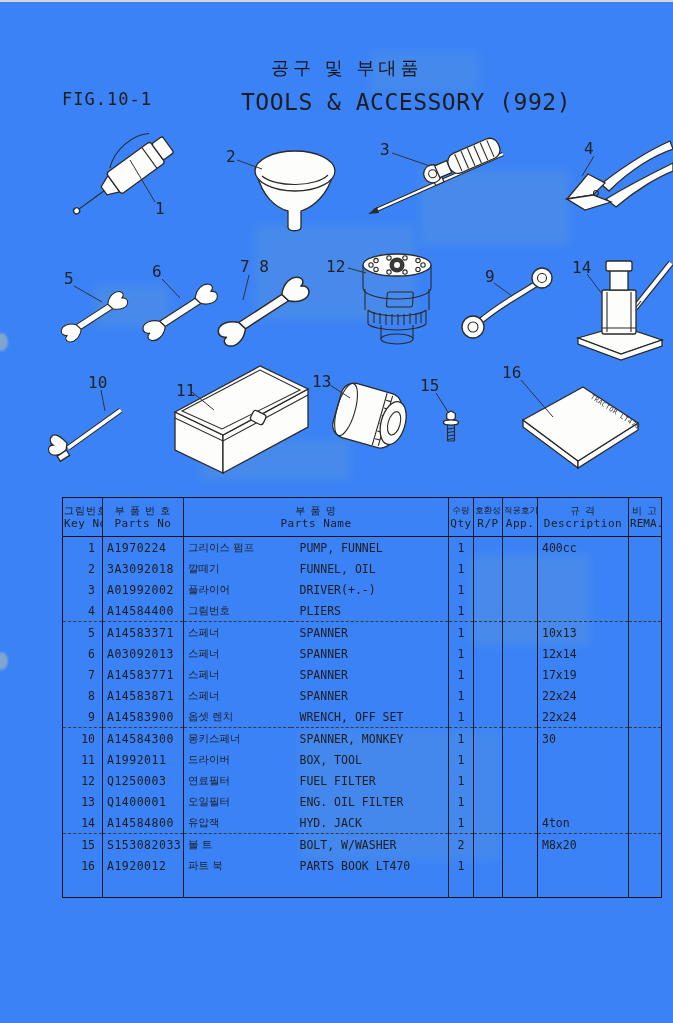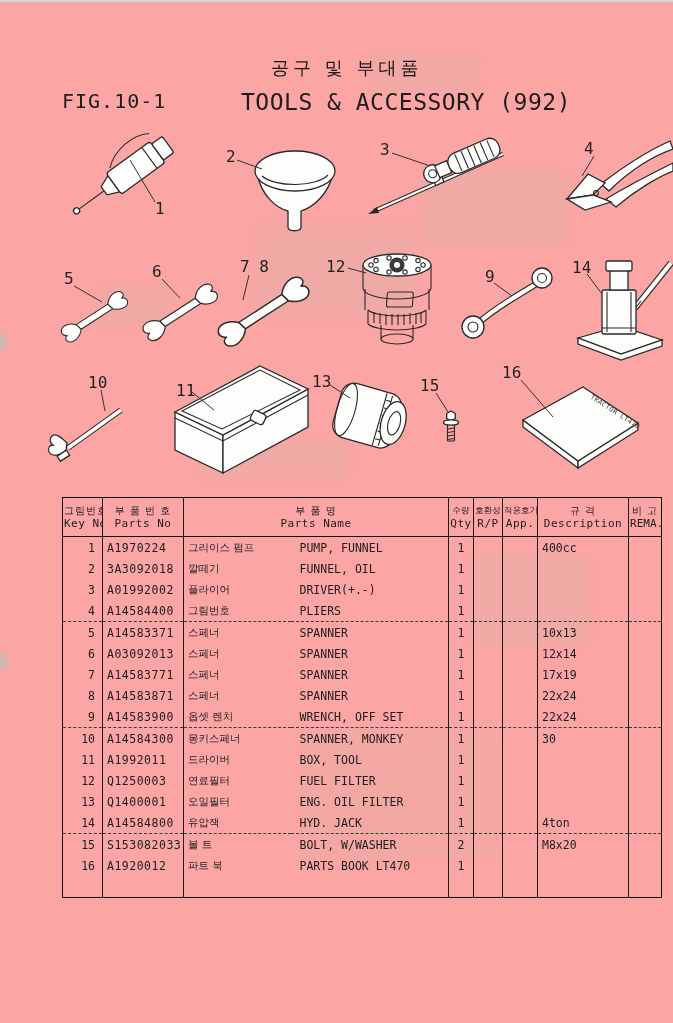--- a/index.html
+++ b/index.html
@@ -1,25 +1,25 @@
 <!DOCTYPE html>
 <html><head>
 <meta charset="utf-8">
 <style>
   html,body{margin:0;padding:0;background:#e8e8e6;}
-  .page{position:relative;width:673px;height:1023px;background:#fca5a5;overflow:hidden;
+  .page{position:relative;width:673px;height:1023px;background:#3b82f6;overflow:hidden;
         font-family:"DejaVu Sans Mono","Liberation Mono",monospace;color:#1d1d1d;}
   .scan-edge{position:absolute;top:0;left:0;right:0;height:2px;background:#d6d6d2;}
   .hole{position:absolute;left:-5px;width:13px;height:18px;background:#b7c2b2;border-radius:50%;opacity:.55;filter:blur(1px);}
   .bleed{position:absolute;background:#9ec89f;opacity:.12;filter:blur(4px);border-radius:4px;pointer-events:none;}
 
   
   .title-kr{position:absolute;left:271px;top:56px;font-size:18px;letter-spacing:4px;
             font-family:"DejaVu Sans",sans-serif;color:#151515;white-space:nowrap;}
-  .fig-no{position:absolute;left:62px;top:89px;font-size:20px;letter-spacing:1px;white-space:nowrap;}
+  .fig-no{position:absolute;left:62px;top:89px;font-size:17px;letter-spacing:1px;white-space:nowrap;}
   .title-en{position:absolute;left:241px;top:89px;font-size:23px;letter-spacing:0.5px;white-space:nowrap;}
 
   
   .fig-svg{position:absolute;left:0;top:112px;}
   .ln{fill:#fdfdfb;stroke:#2a2a2a;stroke-width:1.3;}
   .thin{fill:none;stroke:#2a2a2a;stroke-width:1.1;}
   .band-k{fill:none;stroke:#2a2a2a;stroke-width:6.5;}
   .band-w{fill:none;stroke:#fdfdfb;stroke-width:4.2;}
   .lbl{font:16px "DejaVu Sans Mono",monospace;fill:#222;}
   .leader{stroke:#333;stroke-width:1;fill:none;}

